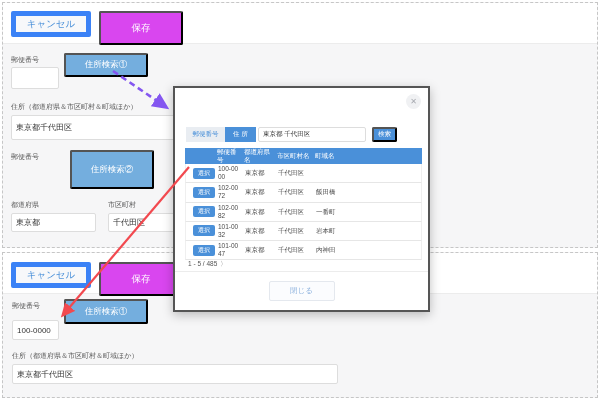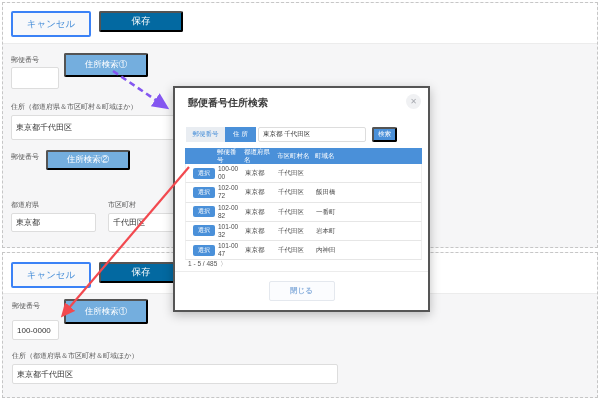--- a/index.html
+++ b/index.html
@@ -10,22 +10,22 @@
   
   .card { position:absolute; left:2px; width:596px; border:1px dashed #c6c6c6; background:#f6f6f7; }
   .card.top { top:2px; height:246px; }
   .card.bottom { top:252px; height:146px; }
   .band { position:absolute; left:0; top:0; width:100%; height:41px; background:#fff; border-bottom:1px solid #ececec; }
 
   
   .btn { position:absolute; display:flex; align-items:center; justify-content:center;
          border-radius:2px; cursor:pointer; }
   .btn-cancel { left:8px; top:8px; width:80px; height:26px; background:#f7f8fa;
-                border:2px solid #3b82f6; color:#4a90d9; font-size:9.5px; }
-  .btn-save   { left:96px; top:8px; width:84px; height:21px; background:#0369a1; color:#fff; font-size:9.5px; }
+                border:5px solid #3b82f6; color:#4a90d9; font-size:9.5px; }
+  .btn-save   { left:96px; top:8px; width:84px; height:34px; background:#d946ef; color:#fff; font-size:9.5px; }
   .btn-search { width:84px; background:#74aede; color:#fff; font-size:8.5px;text-align:center; }
 
   
   .lbl { position:absolute; font-size:7px; color:#5a5a5a; white-space:nowrap; }
   .inp { position:absolute; background:#fff; border:1px solid #ddd; border-radius:2px;
          font-size:8px; color:#333; padding:0 4px;
          font-family:"Liberation Sans","DejaVu Sans",sans-serif; }
 
   
   .modal { position:absolute; left:173px; top:86px; width:257px; height:226px; background:#fff;
@@ -52,62 +52,61 @@
   .c-pref   { width:33px; }
   .c-city   { width:38px; }
   .c-town   { flex:1; }
   .sel-btn { margin-left:5px; width:22px; height:11px; background:#4a90d9; color:#fff; border:none;
              border-radius:2px; font-size:6px; cursor:pointer;
              font-family:"Liberation Sans","DejaVu Sans",sans-serif; }
   .pager { position:absolute; left:13px; top:172px; font-size:6.5px; color:#555; }
   .pager .next { margin-left:3px; color:#777; cursor:pointer; }
   .modal-footer { position:absolute; left:0; bottom:0; width:100%; height:39px; border-top:1px solid #ececec; }
   .btn-close { left:50%; transform:translateX(-50%); top:9px; width:66px; height:20px; background:#fbfcfe;
-               border:1px solid #e4e8ee; color:#8fb3de; font-size:7.5px;font-weight:bold; }
+               border:1px solid #e4e8ee; color:#8fb3de; font-size:7.5px; }
 
   .arrows { position:absolute; left:0; top:0; z-index:9; pointer-events:none; }
 </style>
 </head>
 <body>
 
 <div class="stage">
 
   <div class="card top">
     <div class="band"></div>
     <button class="btn btn-cancel">キャンセル</button>
     <button class="btn btn-save">保存</button>
 
     <span class="lbl" style="left:8px; top:52px;">郵便番号</span>
     <button class="btn btn-search" style="left:61px; top:50px; height:24px;">住所検索①</button>
     <input class="inp" style="left: 8px; top: 64px; width: 48px; height: 22px;">
     <span class="lbl" style="left:8px; top:99px;">住所（都道府県＆市区町村＆町域ほか）</span>
     <input class="inp" style="left: 8px; top: 112px; width: 328px; height: 25px;" value="東京都千代田区">
 
     <span class="lbl" style="left:8px; top:149px;">郵便番号</span>
-    <button class="btn btn-search" style="left:43px; top:147px; height:20px;">住所検索②</button>
+    <button class="btn btn-search" style="left:67px; top:147px; height:39px;">住所検索②</button>
     <span class="lbl" style="left:8px; top:197px;">都道府県</span>
     <span class="lbl" style="left:105px; top:197px;">市区町村</span>
     <input class="inp" style="left: 8px; top: 210px; width: 85px; height: 19px;" value="東京都">
     <input class="inp" style="left: 105px; top: 210px; width: 85px; height: 19px;" value="千代田区">
   </div>
 
   <div class="card bottom">
     <div class="band"></div>
     <button class="btn btn-cancel" style="top:9px;">キャンセル</button>
     <button class="btn btn-save" style="top:9px;">保存</button>
 
     <span class="lbl" style="left:9px; top:48px;">郵便番号</span>
     <button class="btn btn-search" style="left:61px; top:46px; height:25px;">住所検索①</button>
     <input class="inp" style="left: 9px; top: 67px; width: 47px; height: 20px;" value="100-0000">
     <span class="lbl" style="left:9px; top:98px;">住所（都道府県＆市区町村＆町域ほか）</span>
     <input class="inp" style="left: 9px; top: 111px; width: 326px; height: 20px;" value="東京都千代田区">
   </div>
 
   <div class="modal">
-    <span class="modal-title">郵便番号住所検索</span>
     <div class="modal-close">✕</div>
 
     <div class="tab tab-postal">郵便番号</div>
     <div class="tab tab-addr">住 所</div>
     <input class="inp modal-search-input" value="東京都 千代田区" style="">
     <button class="btn btn-go">検索</button>
 
     <div class="tbl">
       <div class="thead">
         <span class="c c-sel"></span>

